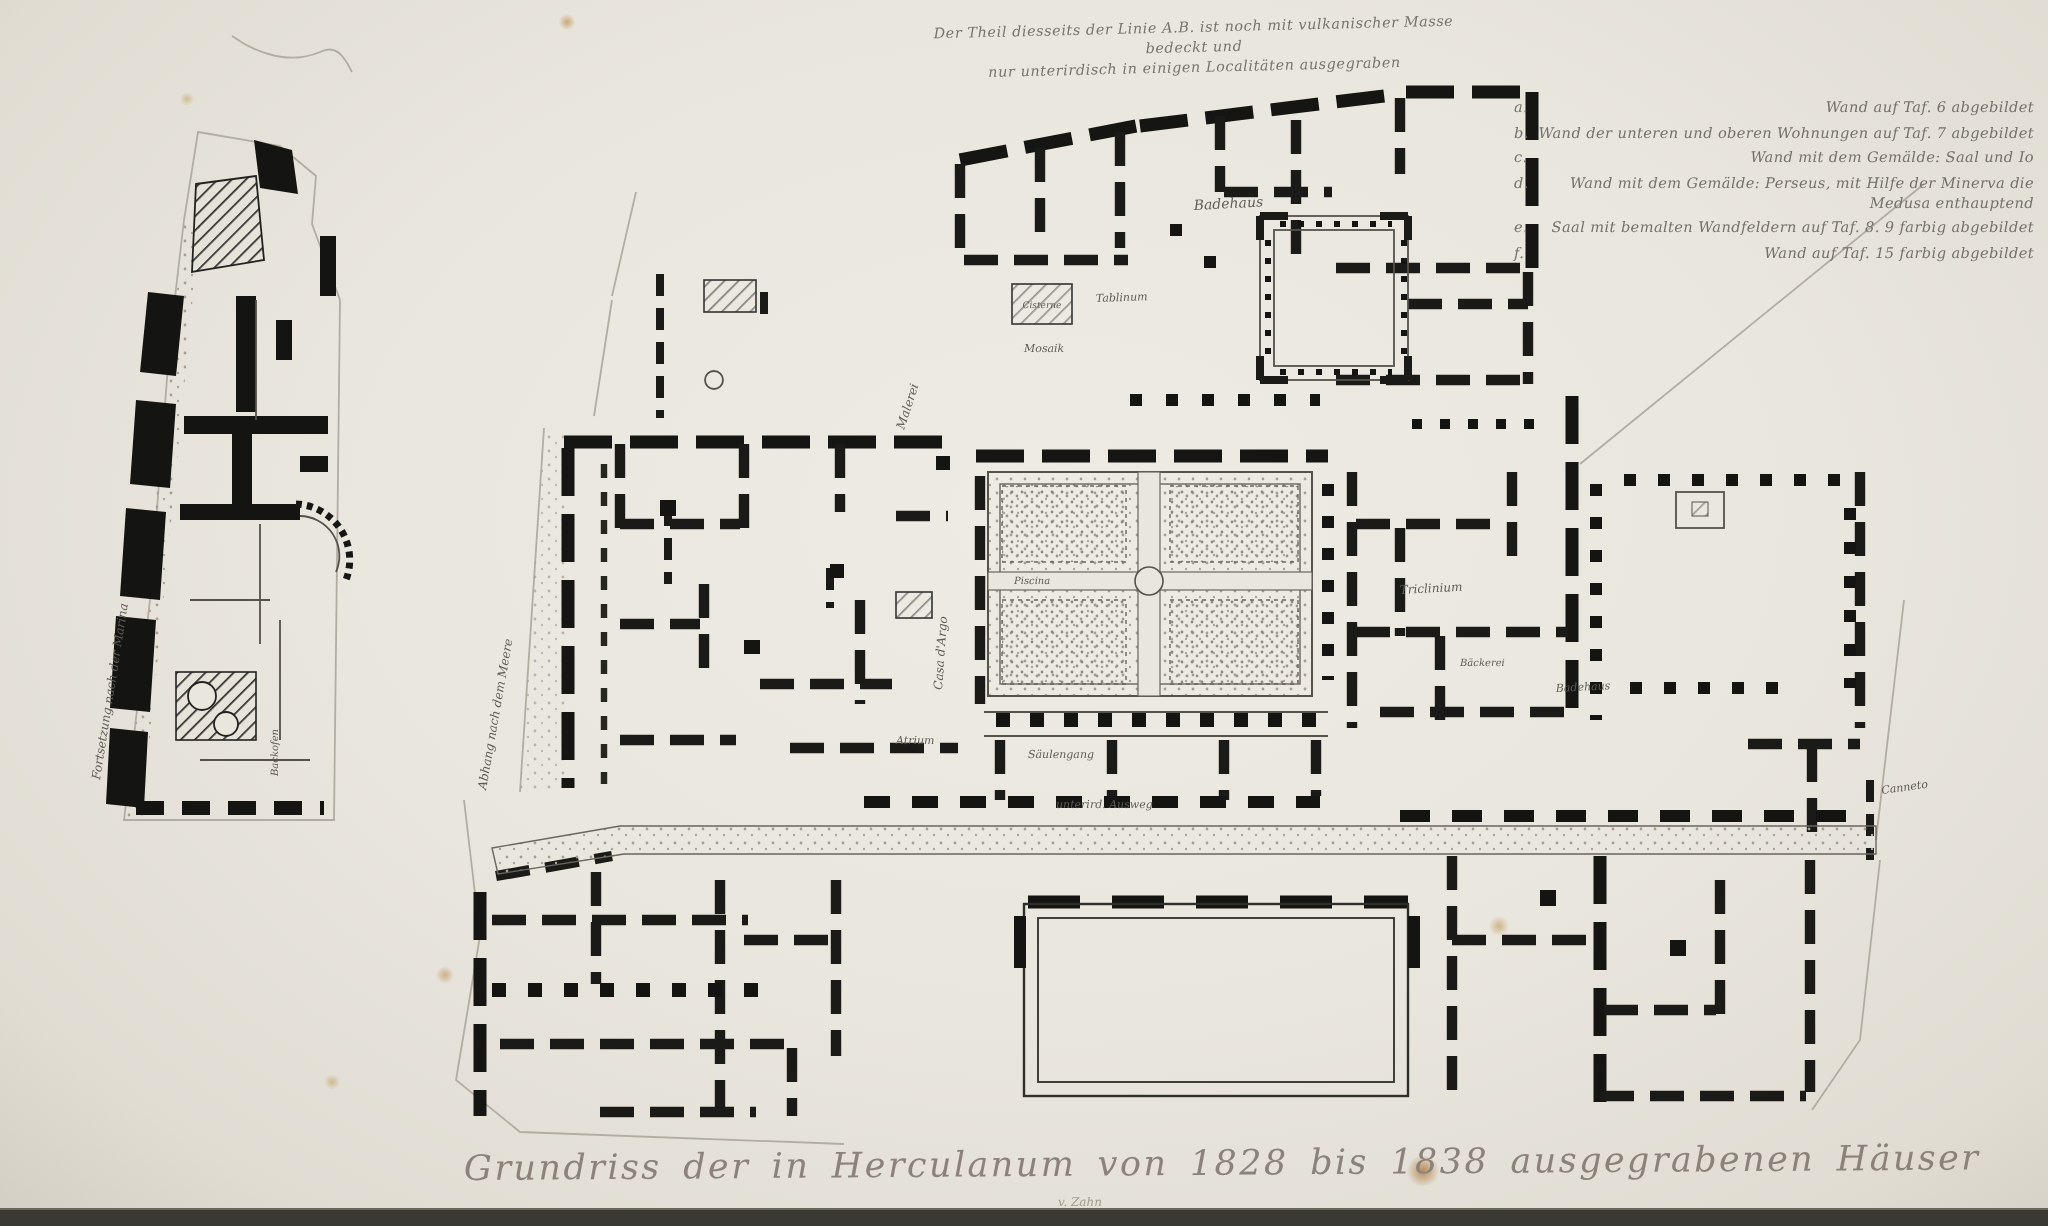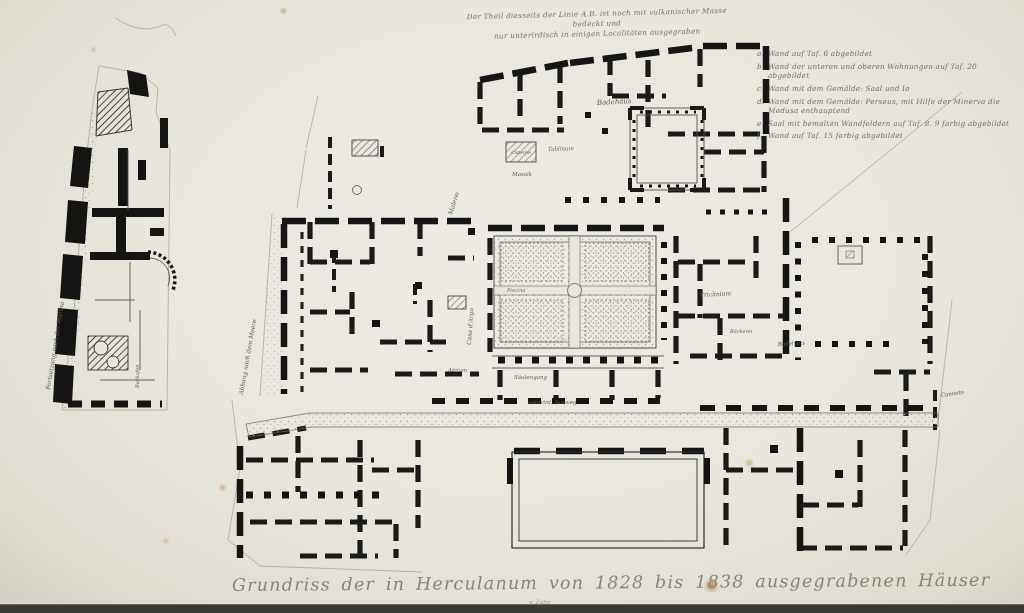--- a/index.html
+++ b/index.html
@@ -21,21 +21,21 @@
     position:absolute;left:452px;top:9px;width:290px;text-align:center;
     font-style:italic;font-size:7.2px;line-height:10px;color:#76746c;
     transform:rotate(-1.4deg);letter-spacing:.3px;
   }
   .legend{
     position:absolute;left:757px;top:49px;width:260px;
     font-style:italic;font-size:7.3px;line-height:9.5px;color:#73716a;letter-spacing:.2px;
   }
   .legend .row{display:flex;margin-bottom:3.2px;}
   .legend .key{width:11px;flex:0 0 11px;}
-  .legend .txt{flex:1;}
+  .legend .txt{flex:1;text-align:right;}
   .title-plate{
     position:absolute;left:232px;top:573px;width:575px;text-align:center;white-space:nowrap;
     font-style:italic;font-size:17.5px;color:#8b8379;letter-spacing:1.2px;word-spacing:4px;
     transform:rotate(-0.4deg);
   }
   .title-credit{
     position:absolute;left:470px;top:598px;width:140px;text-align:center;
     font-style:italic;font-size:6px;color:#a09b90;
   }
   .scan-bar{position:absolute;left:0;right:0;bottom:0;height:8px;background:#3a3933;
@@ -53,21 +53,21 @@
   </div>
 
   
   <div class="legend">
     <div class="row">
       <span class="key">a.</span>
       <span class="txt">Wand auf Taf. 6 abgebildet</span>
     </div>
     <div class="row">
       <span class="key">b.</span>
-      <span class="txt">Wand der unteren und oberen Wohnungen auf Taf. 20 abgebildet</span>
+      <span class="txt">Wand der unteren und oberen Wohnungen auf Taf. 7 abgebildet</span>
     </div>
     <div class="row">
       <span class="key">c.</span>
       <span class="txt">Wand mit dem Gemälde: Saal und Io</span>
     </div>
     <div class="row">
       <span class="key">d.</span>
       <span class="txt">Wand mit dem Gemälde: Perseus, mit Hilfe der Minerva die Medusa enthauptend</span>
     </div>
     <div class="row">

